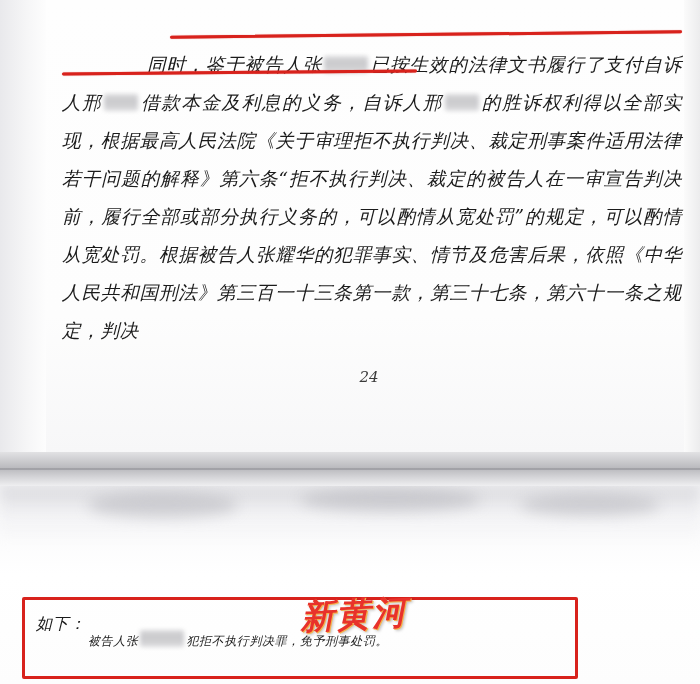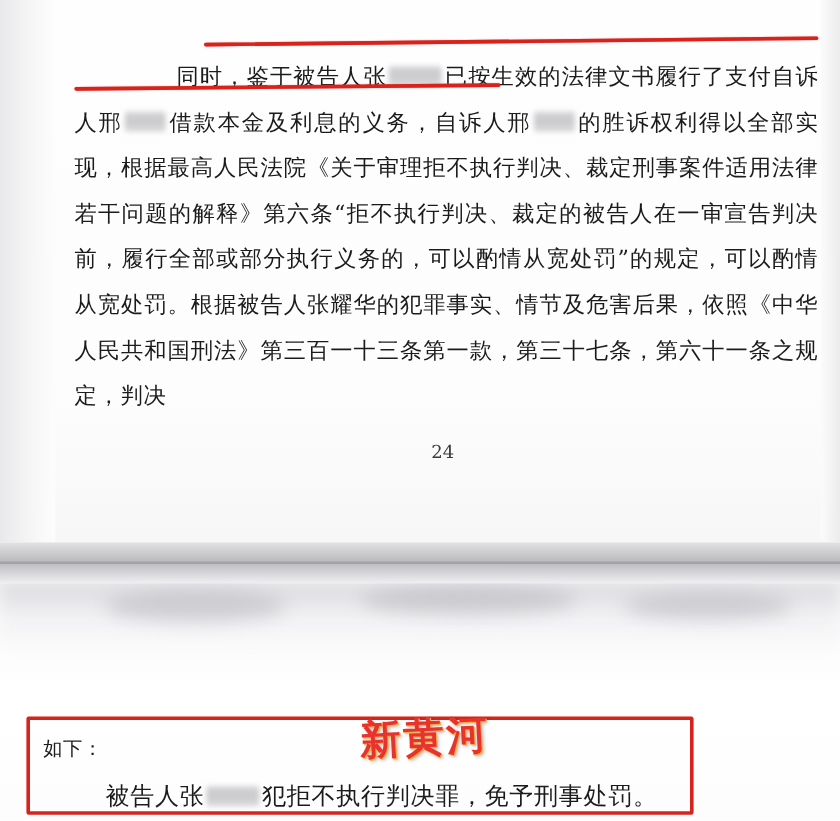--- a/index.html
+++ b/index.html
@@ -12,20 +12,21 @@
     height: 684px;
     font-family: "DejaVu Serif", serif;
     overflow: hidden;
     position: relative;
   }
 
   .page {
     position: absolute;
     inset: 0;
     background: #ffffff;
+    font-style: italic;
   }
 
   
   .doc-top {
     position: absolute;
     left: 0;
     top: 0;
     width: 700px;
     height: 452px;
     background: linear-gradient(180deg, #fefefe 0%, #fdfdfd 70%, #f7f7f8 100%);
@@ -171,22 +172,22 @@
     top: 609px;
     font-size: 16px;
     line-height: 30px;
     color: #1b1b1b;
     letter-spacing: 0.6px;
     font-family: "DejaVu Serif", serif;
   }
   .ruling-line2 {
     position: absolute;
     left: 88px;
-    top: 648px;
-    font-size: 20px;
+    top: 626px;
+    font-size: 12px;
     line-height: 30px;
     color: #1b1b1b;
     letter-spacing: 0.6px;
     font-family: "DejaVu Serif", serif;
   }
 
   
   .watermark {
     position: absolute;
     left: 300px;

